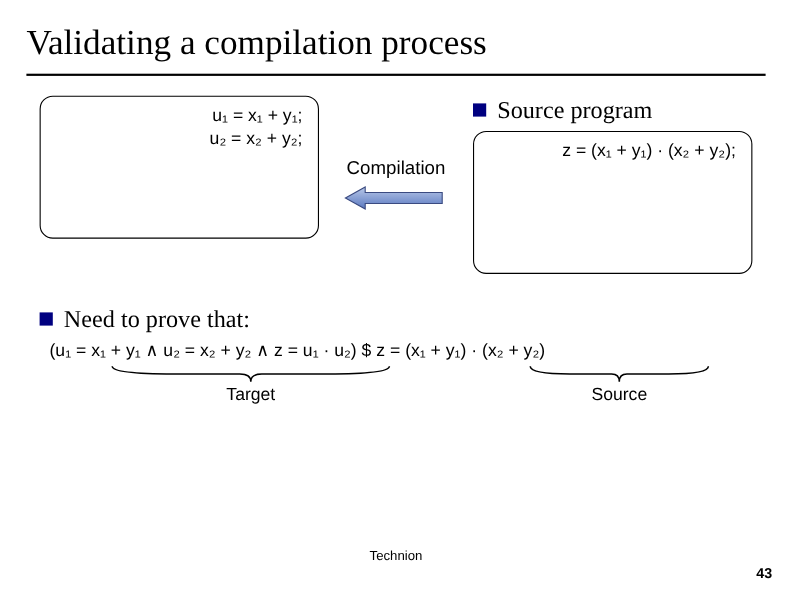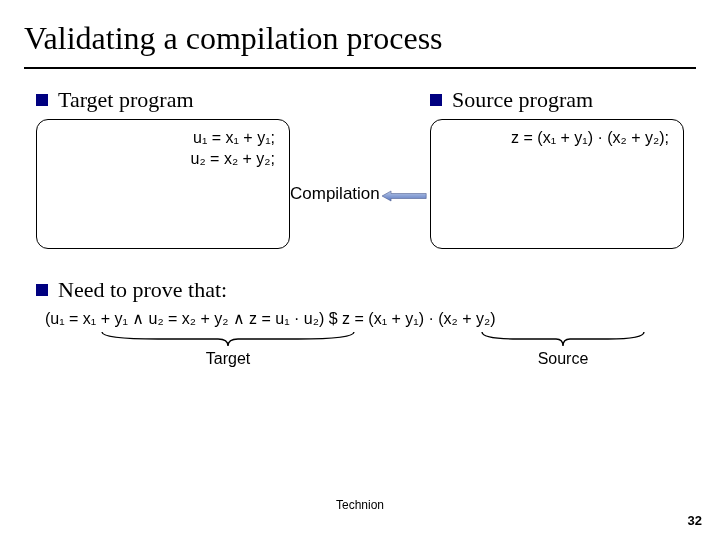--- a/index.html
+++ b/index.html
@@ -8,21 +8,21 @@
   .title { font-size: 32px; font-weight: 400; color: #000; }
   .title-rule { border: none; border-top: 2px solid #000; margin: 6px 24px 18px; }
   .content { padding: 0 36px; }
   .row-top { display: flex; position: relative; }
   .col { flex: 1; }
   .bullet-line { display: flex; align-items: center; margin-bottom: 6px; }
   .bullet { width: 12px; height: 12px; background: #000080; margin-right: 10px; flex-shrink: 0; }
   .heading { font-size: 22px; color: #000; }
   .code-box { border: 1px solid #000; border-radius: 12px; padding: 8px 14px 50px; font-family: Arial, sans-serif; font-size: 16px; color: #000; min-height: 130px; }
   .code-box div { line-height: 1.3; text-align: right; }
-  .mid-col { width: 140px; display: flex; flex-direction: row; align-items: center; justify-content: flex-start; padding-top: 56px; }
+  .mid-col { width: 140px; display: flex; flex-direction: column; align-items: center; justify-content: flex-start; padding-top: 56px; }
   .mid-label { font-family: Arial, sans-serif; font-size: 17px; color: #000; margin-bottom: 4px; }
   .arrow-svg { width: 100px; height: 26px; }
   .prove-row { margin-top: 28px; }
   .formula { font-family: Arial, sans-serif; font-size: 16px; color: #000; margin-left: 9px; margin-top: 2px; }
   .brace-row { display: flex; margin-top: 2px; margin-left: 22px; position: relative; height: 50px; }
   .brace-group { position: absolute; display: flex; flex-direction: column; align-items: center; }
   .brace-svg { height: 18px; }
   .brace-label { font-family: Arial, sans-serif; font-size: 16px; color: #000; margin-top: 2px; }
   .footer-org { position: absolute; bottom: 28px; left: 0; right: 0; text-align: center; font-family: Arial, sans-serif; font-size: 12px; color: #000; }
   .footer-page { position: absolute; bottom: 12px; right: 18px; font-family: Arial, sans-serif; font-size: 13px; font-weight: bold; color: #000; }
@@ -31,24 +31,20 @@
 <body>
 
 <div class="title-wrap">
   <h1 class="title">Validating a compilation process</h1>
 </div>
 <hr class="title-rule">
 
 <div class="content">
   <div class="row-top">
     <div class="col">
-      <div class="bullet-line">
-        <span class="bullet"></span>
-        <span class="heading">Target program</span>
-      </div>
       <div class="code-box">
         <div>u₁ = x₁ + y₁;</div>
         <div>u₂ = x₂ + y₂;</div>
       </div>
     </div>
 
     <div class="mid-col">
       <div class="mid-label">Compilation</div>
       <svg class="arrow-svg" viewBox="0 0 100 26">
         <defs>
@@ -89,13 +85,13 @@
         <svg class="brace-svg" width="170" viewBox="0 0 170 18">
           <path d="M 4 2 Q 4 9 40 9 L 78 9 Q 85 9 85 16 Q 85 9 92 9 L 130 9 Q 166 9 166 2" fill="none" stroke="#000" stroke-width="1.4"></path>
         </svg>
         <div class="brace-label">Source</div>
       </div>
     </div>
   </div>
 </div>
 
 <div class="footer-org">Technion</div>
-<div class="footer-page">32</div>
+<div class="footer-page">43</div>
 
 </body></html>

